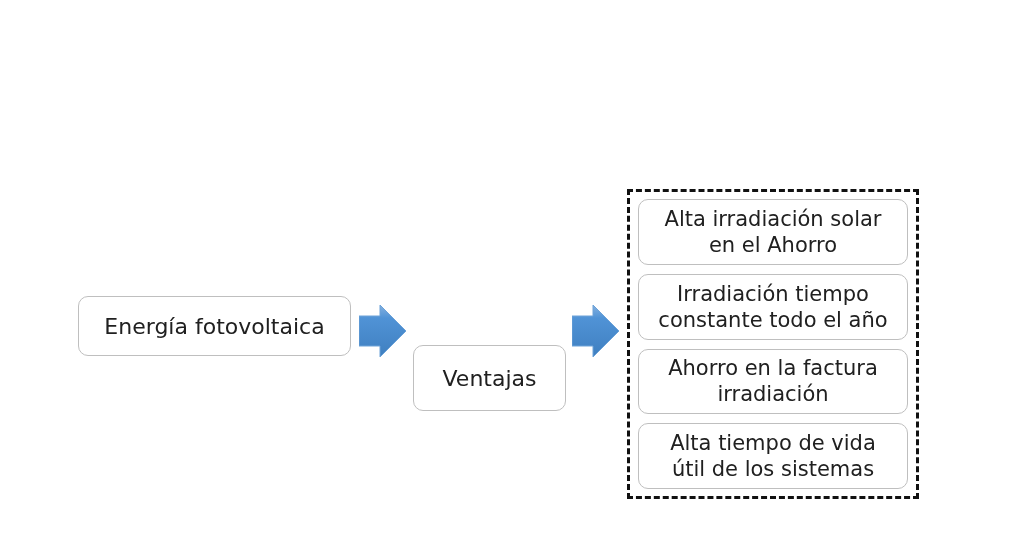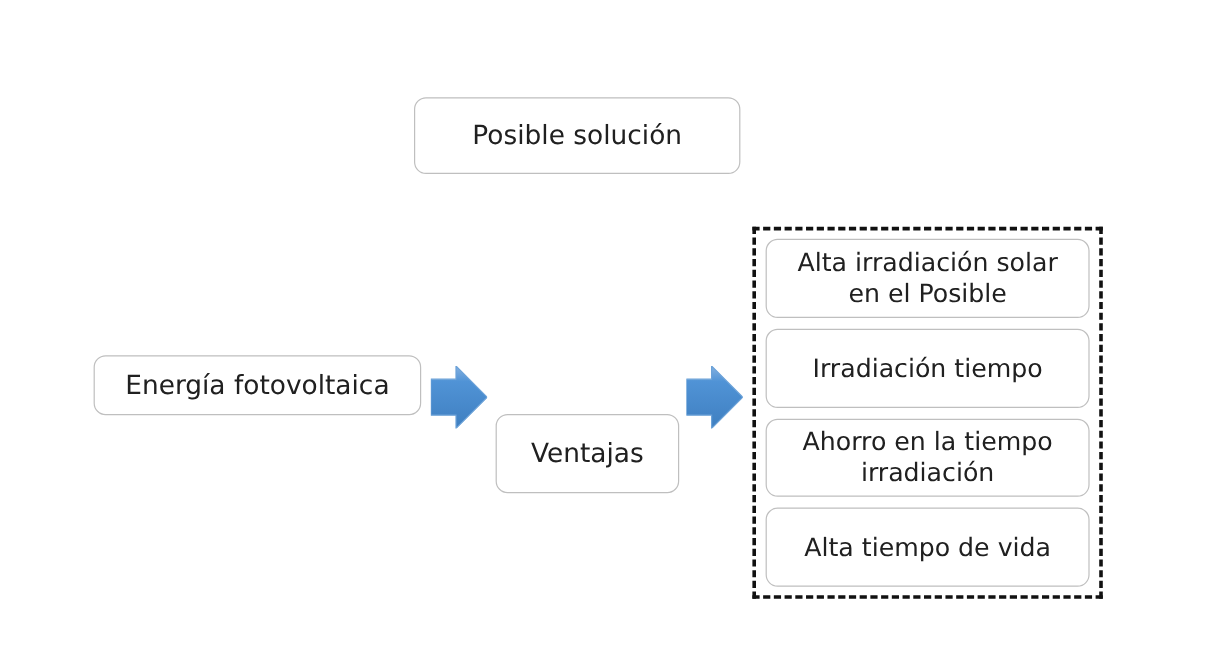--- a/index.html
+++ b/index.html
@@ -25,21 +25,21 @@
     display: flex;
     align-items: center;
     justify-content: center;
     text-align: center;
   }
   .box .lbl {
     font-size: 22px;
     white-space: nowrap;
   }
   .title-box   { left: 345px; top: 81px;  width: 272px; height: 64px; }
-  .source-box  { left: 78px;  top: 296px; width: 273px; height: 50px; }
+  .source-box  { left: 78px;  top: 296px; width: 273px; height: 60px; }
   .ventajas-box{ left: 413px; top: 301px; width: 153px; height: 66px; margin-top: 44px; }
   .arrow {
     position: absolute;
   }
   .arrow-1 { left: 359px; top: 305px; }
   .arrow-2 { left: 572px; top: 305px; }
   .adv-group {
     position: absolute;
     left: 627px;
     top: 189px;
@@ -67,23 +67,20 @@
     font-size: 21px;
     line-height: 26px;
   }
   .adv-box .line { display: block; white-space: nowrap; }
 </style>
 </head>
 <body>
 
 <div class="canvas">
 
-  <div class="box title-box">
-    <span class="lbl">Posible solución</span>
-  </div>
 
   <div class="box source-box">
     <span class="lbl">Energía fotovoltaica</span>
   </div>
 
   <svg class="arrow arrow-1" width="47" height="52" viewBox="0 0 47 52" aria-hidden="true">
     <defs>
       <linearGradient id="arrowGrad1" x1="0" y1="0" x2="0" y2="1">
         <stop offset="0" stop-color="#85b1e0"></stop>
         <stop offset="0.25" stop-color="#5093d6"></stop>
@@ -105,31 +102,33 @@
         <stop offset="1" stop-color="#3f7fc0"></stop>
       </linearGradient>
     </defs>
     <polygon points="0,11 21,11 21,0 47,26 21,52 21,41 0,41" fill="url(#arrowGrad2)" stroke="#6ca2d8" stroke-width="1"></polygon>
   </svg>
 
   <div class="adv-group">
 
     <div class="adv-box">
       <span class="line">Alta irradiación solar</span>
-      <span class="line">en el Posible</span>
+      <span class="line">en el Ahorro</span>
     </div>
 
     <div class="adv-box">
       <span class="line">Irradiación tiempo</span>
+      <span class="line">constante todo el año</span>
     </div>
 
     <div class="adv-box">
-      <span class="line">Ahorro en la tiempo</span>
+      <span class="line">Ahorro en la factura</span>
       <span class="line">irradiación</span>
     </div>
 
     <div class="adv-box">
       <span class="line">Alta tiempo de vida</span>
+      <span class="line">útil de los sistemas</span>
     </div>
 
   </div>
 
 </div>
 
 </body></html>

